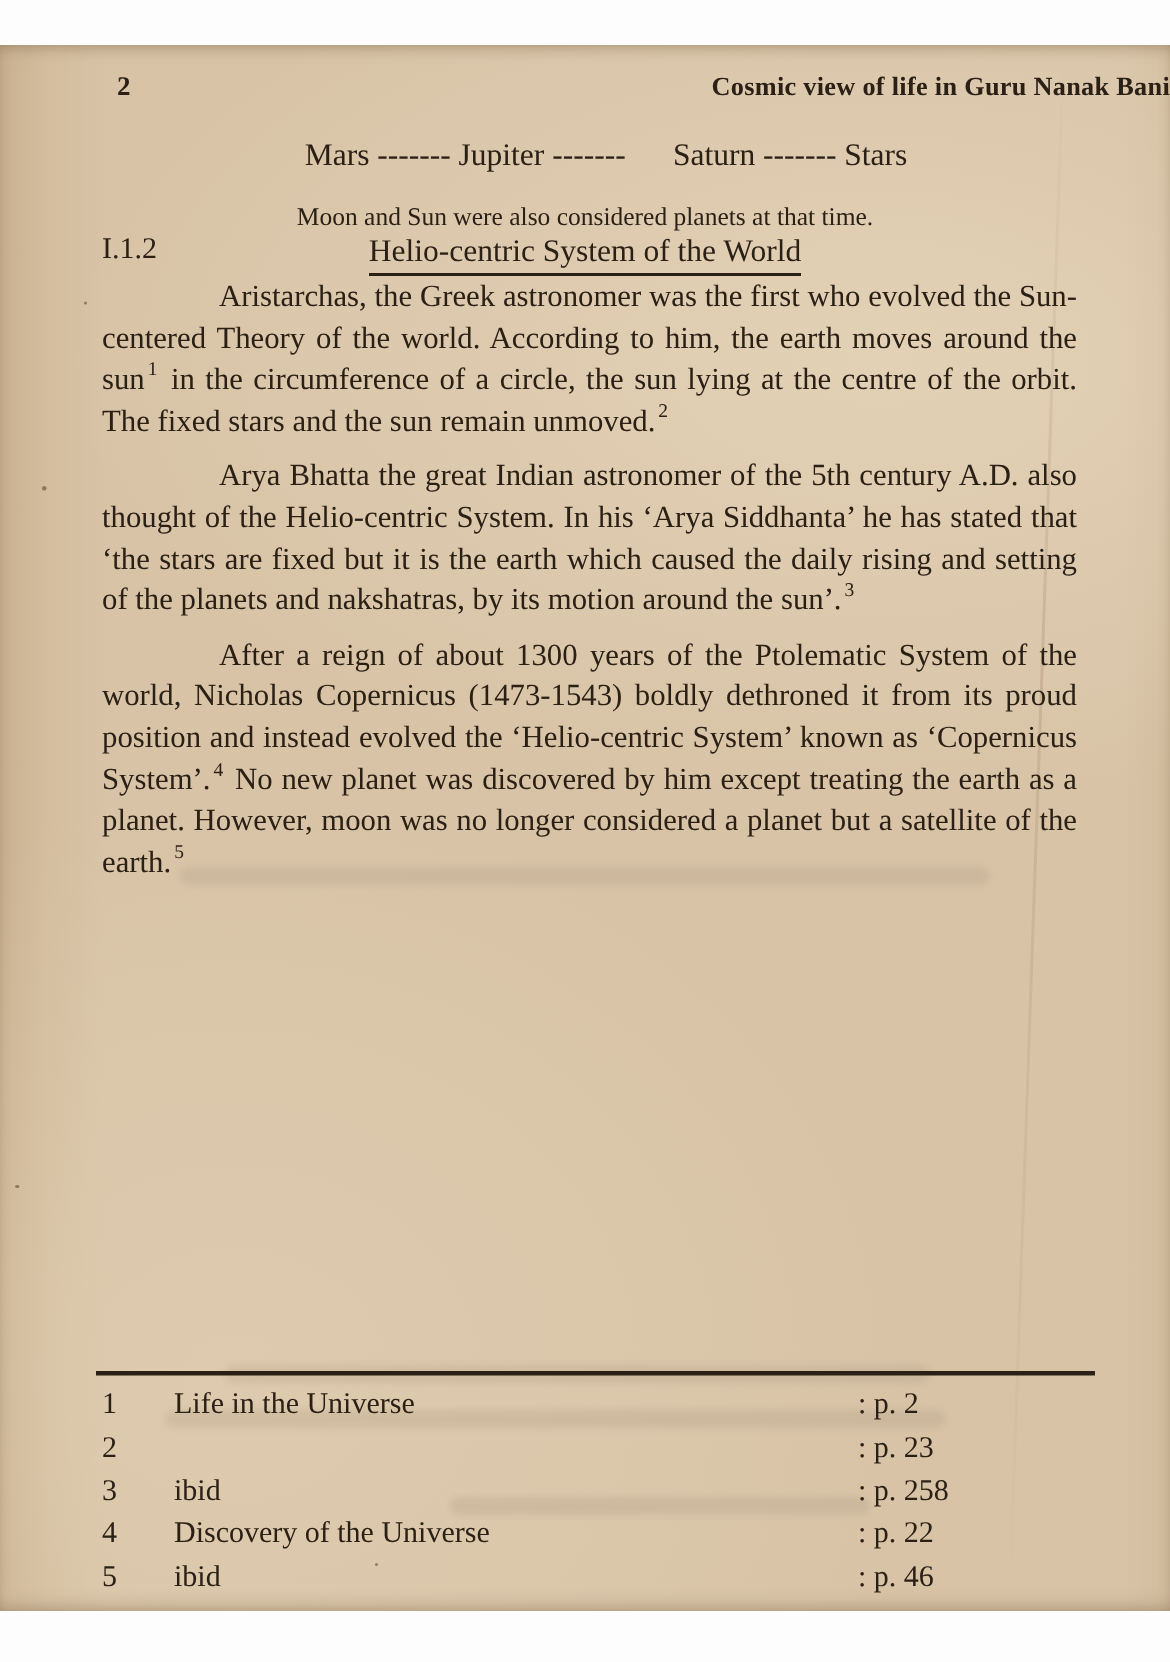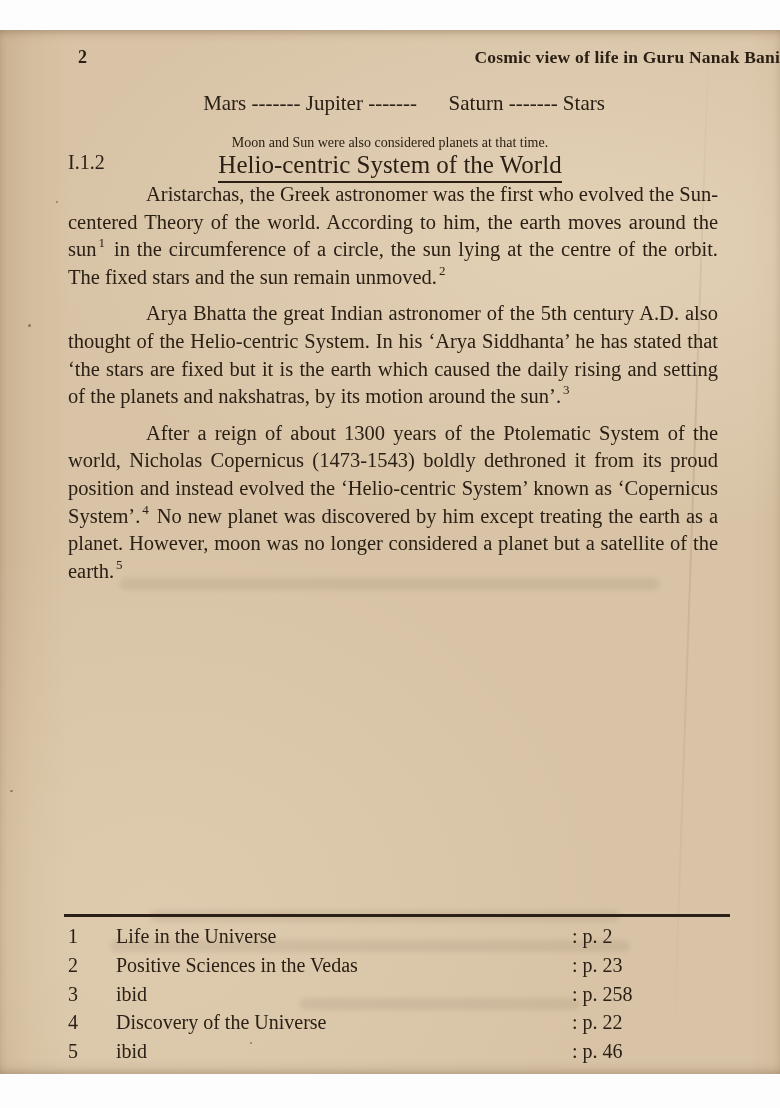--- a/index.html
+++ b/index.html
@@ -48,26 +48,26 @@
   .content { position: relative; width: 100%; height: 100%; }
 
   .header-row { position: relative; padding-top: 17px; height: 42px; }
   .page-number { position: absolute; left: 78px; top: 17px; font-size: 18px; font-weight: bold; }
   .running-title { text-align: right; font-size: 17.5px; font-weight: bold; letter-spacing: 0.2px; }
 
   .planets-line {
     text-align: center; font-size: 21px; white-space: pre;
     margin-top: 19px; transform: translateX(14px);
   }
-  .moon-line { text-align: center; font-size: 14px; margin-top: 19px; }
+  .moon-line { text-align: center; font-size: 17px; margin-top: 19px; }
 
   .section-row { position: relative; height: 30px; }
   .section-number { position: absolute; left: 68px; top: 0; font-size: 20px; }
   .section-title {
-    display: inline-block; font-size: 25px;
+    display: inline-block; font-size: 21px;
     border-bottom: 2px solid #2b2015; padding-bottom: 2px;
   }
   .section-title-wrap { text-align: center; }
 
   .paras { margin: 0; }
   .para {
     font-size: 20.5px; line-height: 27.6px; text-align: justify;
     margin-left: 68px; margin-right: 62px; text-indent: 78px;
   }
   .para + .para { margin-top: 9px; }
@@ -125,21 +125,20 @@
       <div class="fn-rule"></div>
 
       <div class="footnotes" id="footnotes">
           <div class="fn-row">
             <span class="fn-num">1</span>
             <span class="fn-title">Life in the Universe</span>
             <span class="fn-page">: p. 2</span>
           </div>
           <div class="fn-row">
             <span class="fn-num">2</span>
-            <span class="fn-title">Positive Sciences in the Vedas</span>
             <span class="fn-page">: p. 23</span>
           </div>
           <div class="fn-row">
             <span class="fn-num">3</span>
             <span class="fn-title">ibid</span>
             <span class="fn-page">: p. 258</span>
           </div>
           <div class="fn-row">
             <span class="fn-num">4</span>
             <span class="fn-title">Discovery of the Universe</span>

